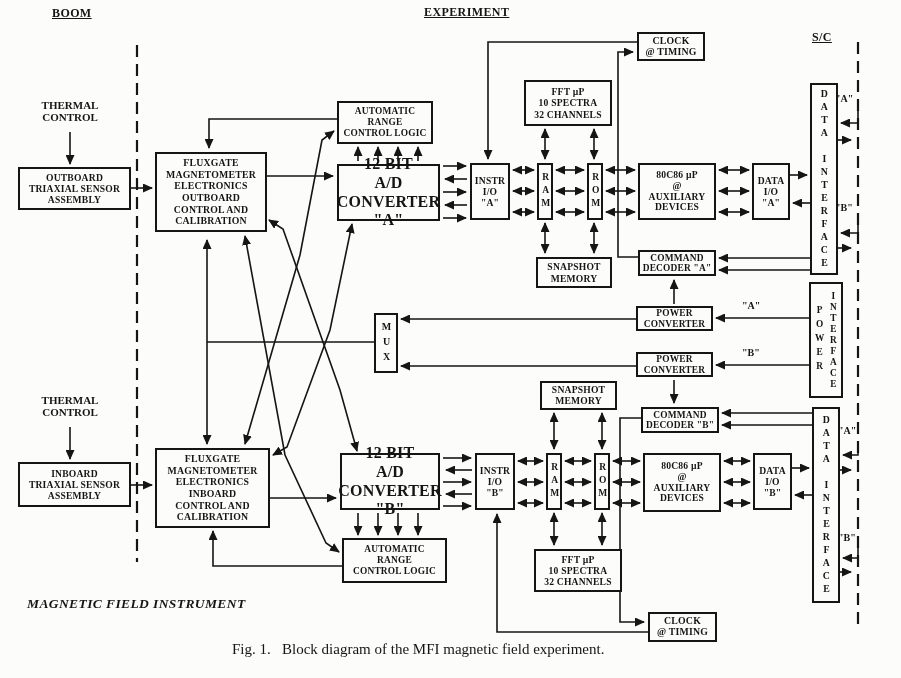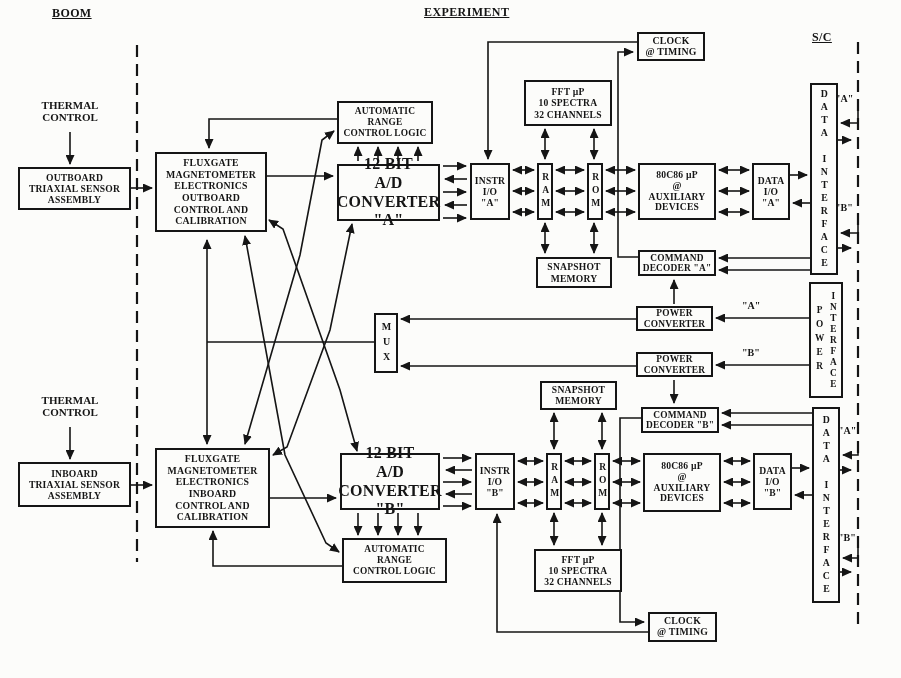--- a/index.html
+++ b/index.html
@@ -238,14 +238,16 @@
 DEVICES</div>
   <div class="box" style="left:753px;top:453px;width:39px;height:57px;font-size:9.6px;">DATA
 I/O
 "B"</div>
   <div class="box vbox" style="left:812px;top:407px;width:28px;height:196px;font-size:9.8px;letter-spacing:2px;">DATA INTERFACE</div>
   <div class="box" style="left:641px;top:407px;width:78px;height:26px;font-size:9.4px;line-height:1.1;">COMMAND
 DECODER "B"</div>
   <div class="box" style="left:648px;top:612px;width:69px;height:30px;font-size:9.8px;line-height:1.1;">CLOCK
 @ TIMING</div>
 
+  <div id="instrument" style="left:27px;top:596px;">MAGNETIC FIELD INSTRUMENT</div>
+  <div id="caption" style="left:232px;top:641px;">Fig. 1.   Block diagram of the MFI magnetic field experiment.</div>
 
 </div>
 
 </body></html>

